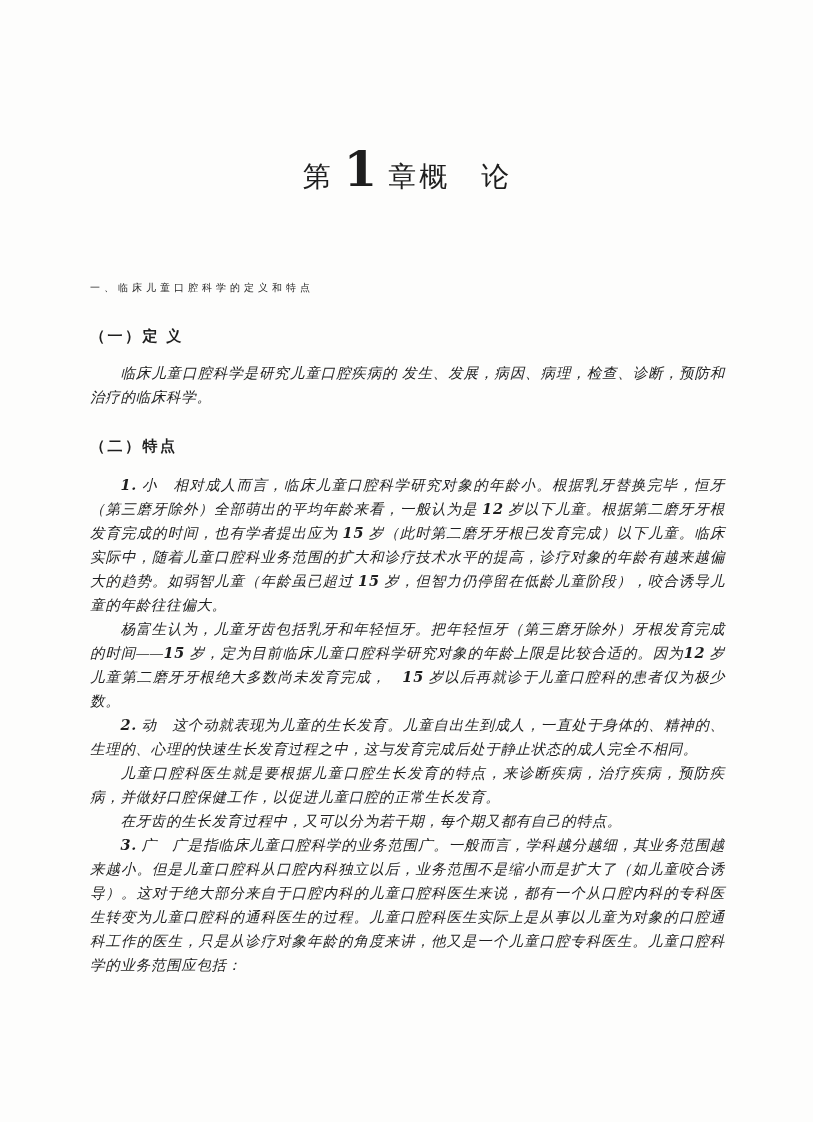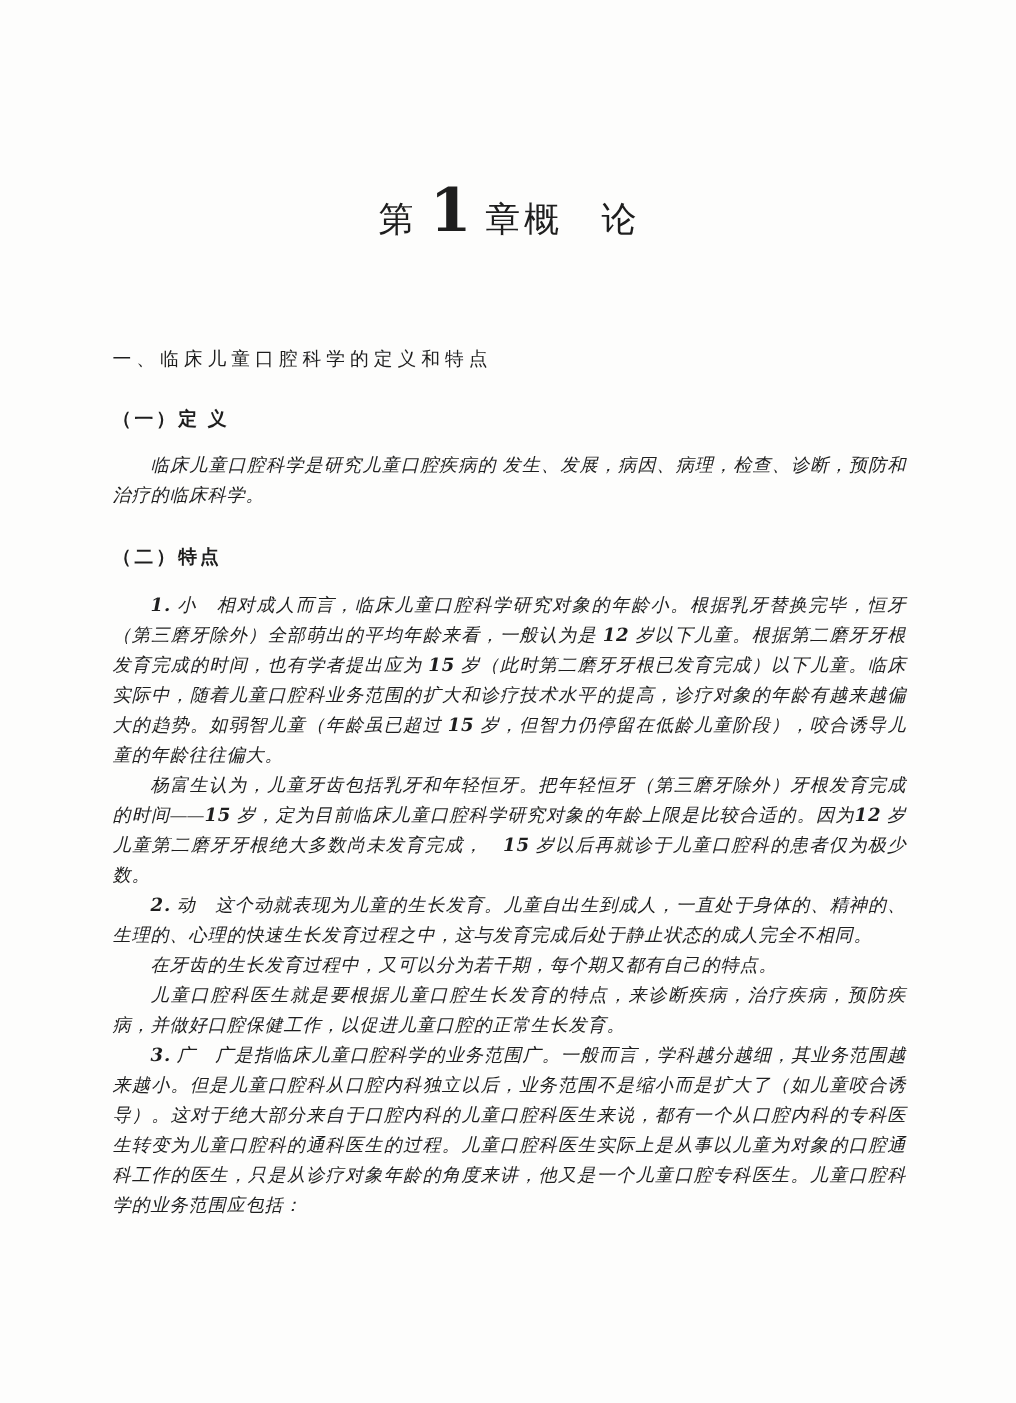--- a/index.html
+++ b/index.html
@@ -38,21 +38,21 @@
     line-height: 1;
     margin: 0 6px;
     font-family: "DejaVu Serif", "Liberation Serif", serif;
   }
   .chapter-suffix { margin-left: 2px; }
   .chapter-name { }
 
   
   .h-section {
     margin: 74px 0 18px 0;
-    font-size: 15px;
+    font-size: 10px;
     letter-spacing: 4px;
     line-height: 22px;
     font-weight: normal;
   }
   .h-sub {
     margin: 26px 0 14px 0;
     font-size: 15px;
     letter-spacing: 2.5px;
     line-height: 22px;
     font-weight: bold;
@@ -88,19 +88,19 @@
     </div>
 
     <div>
         <div class="h-section">一、临床儿童口腔科学的定义和特点</div>
         <div class="h-sub">（一）定 义</div>
         <p class="para"><span class="run">临床儿童口腔科学是研究儿童口腔疾病的 发生、发展，病因、病理，检查、诊断，预防和治疗的临床科学。</span></p>
         <div class="h-sub tight">（二）特点</div>
         <p class="para"><span class="bold-num">1.</span><span class="run"> 小　相对成人而言，临床儿童口腔科学研究对象的年龄小。根据乳牙替换完毕，恒牙（第三磨牙除外）全部萌出的平均年龄来看，一般认为是 </span><span class="bold-num">12</span><span class="run"> 岁以下儿童。根据第二磨牙牙根发育完成的时间，也有学者提出应为 </span><span class="bold-num">15</span><span class="run"> 岁（此时第二磨牙牙根已发育完成）以下儿童。临床实际中，随着儿童口腔科业务范围的扩大和诊疗技术水平的提高，诊疗对象的年龄有越来越偏大的趋势。如弱智儿童（年龄虽已超过 </span><span class="bold-num">15</span><span class="run"> 岁，但智力仍停留在低龄儿童阶段），咬合诱导儿童的年龄往往偏大。</span></p>
         <p class="para"><span class="run">杨富生认为，儿童牙齿包括乳牙和年轻恒牙。把年轻恒牙（第三磨牙除外）牙根发育完成的时间——</span><span class="bold-num">15</span><span class="run"> 岁，定为目前临床儿童口腔科学研究对象的年龄上限是比较合适的。因为</span><span class="bold-num">12</span><span class="run"> 岁儿童第二磨牙牙根绝大多数尚未发育完成，　</span><span class="bold-num">15</span><span class="run"> 岁以后再就诊于儿童口腔科的患者仅为极少数。</span></p>
         <p class="para"><span class="bold-num">2.</span><span class="run"> 动　这个动就表现为儿童的生长发育。儿童自出生到成人，一直处于身体的、精神的、生理的、心理的快速生长发育过程之中，这与发育完成后处于静止状态的成人完全不相同。</span></p>
+        <p class="para"><span class="run">儿童口腔科医生就是要根据儿童口腔生长发育的特点，来诊断疾病，治疗疾病，预防疾病，并做好口腔保健工作，以促进儿童口腔的正常生长发育。</span></p>
         <p class="para"><span class="run">在牙齿的生长发育过程中，又可以分为若干期，每个期又都有自己的特点。</span></p>
-        <p class="para"><span class="run">儿童口腔科医生就是要根据儿童口腔生长发育的特点，来诊断疾病，治疗疾病，预防疾病，并做好口腔保健工作，以促进儿童口腔的正常生长发育。</span></p>
         <p class="para"><span class="bold-num">3.</span><span class="run"> 广　广是指临床儿童口腔科学的业务范围广。一般而言，学科越分越细，其业务范围越来越小。但是儿童口腔科从口腔内科独立以后，业务范围不是缩小而是扩大了（如儿童咬合诱导）。这对于绝大部分来自于口腔内科的儿童口腔科医生来说，都有一个从口腔内科的专科医生转变为儿童口腔科的通科医生的过程。儿童口腔科医生实际上是从事以儿童为对象的口腔通科工作的医生，只是从诊疗对象年龄的角度来讲，他又是一个儿童口腔专科医生。儿童口腔科学的业务范围应包括：</span></p>
       </div>
 
   </div>
 </div>
 
 </body></html>

